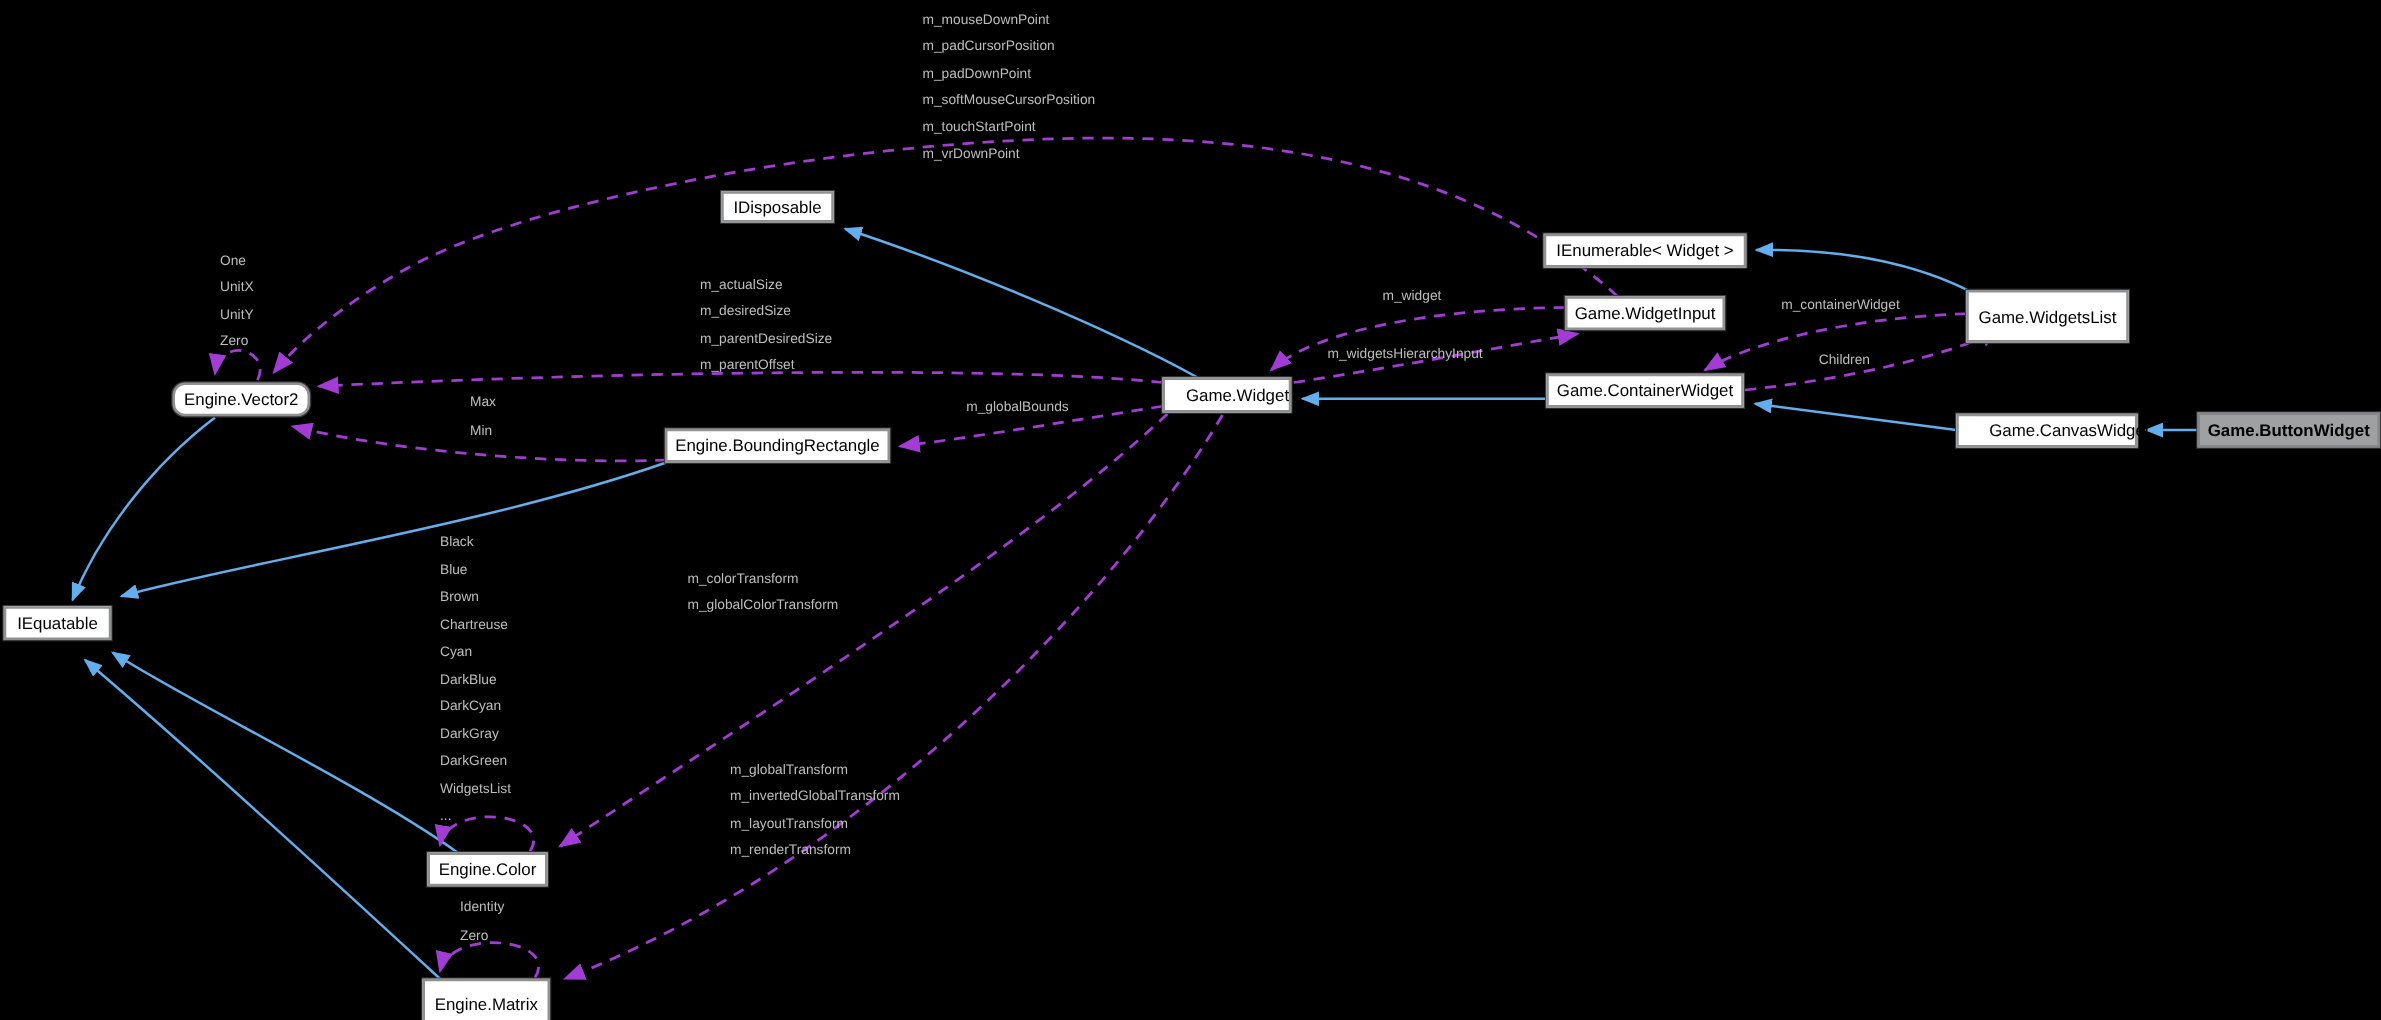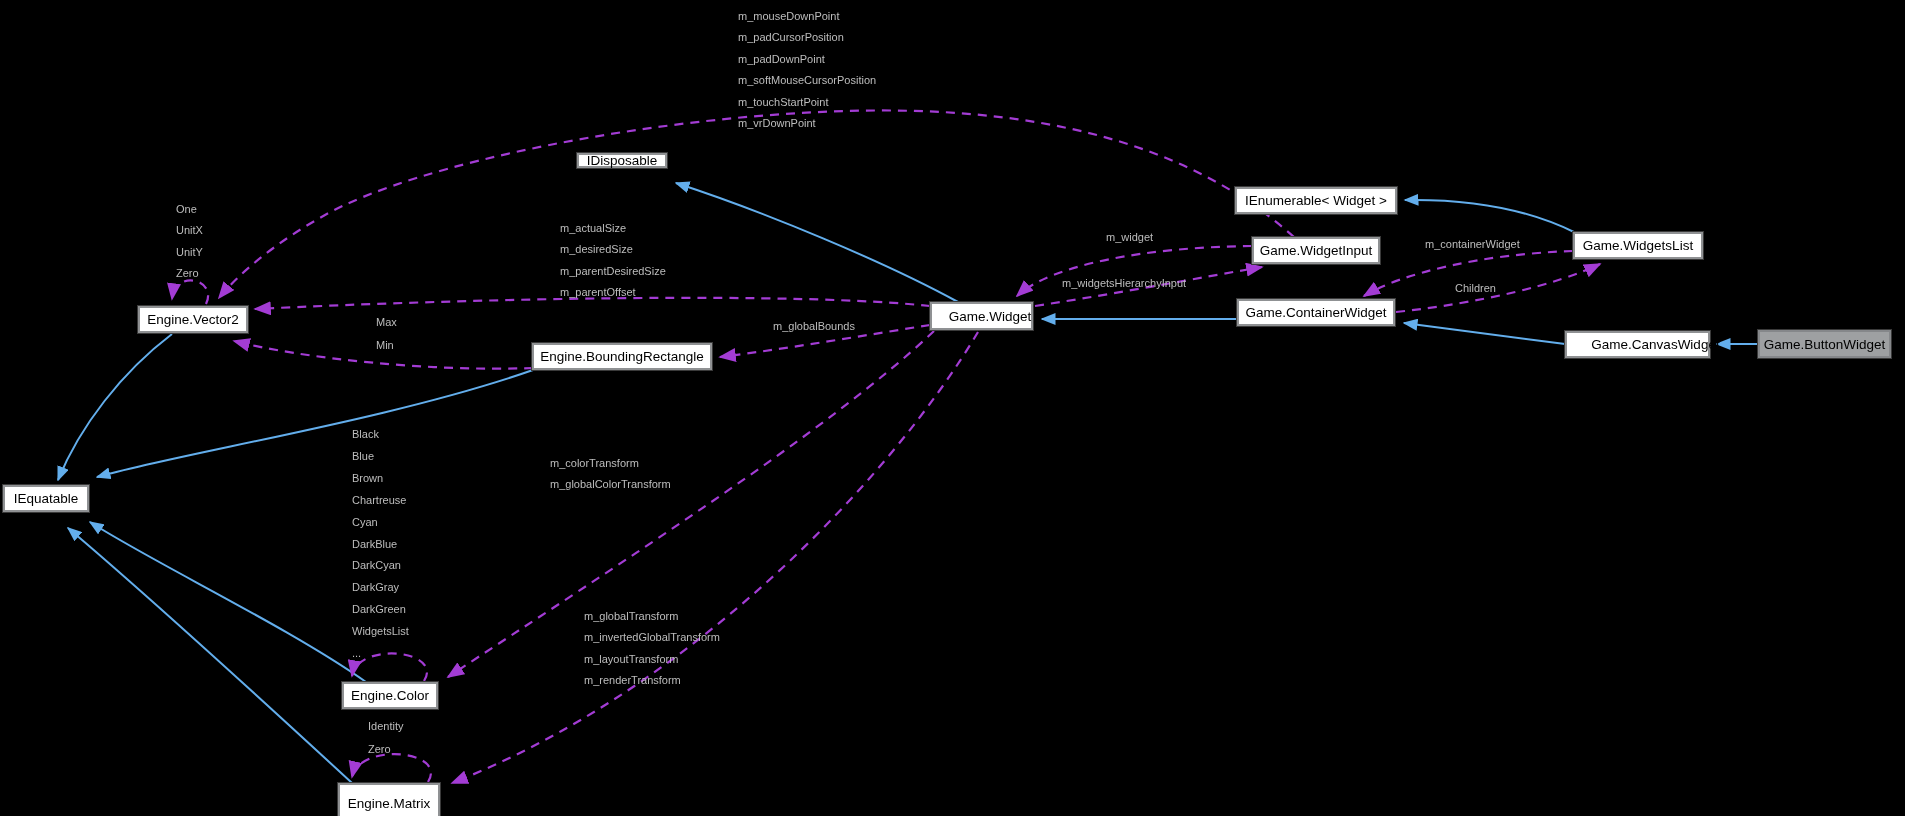--- a/index.html
+++ b/index.html
@@ -49,33 +49,33 @@
       <path marker-end="url(#ap)" d="M 978,332 C 890,480 690,690 452,783"></path>
       <path marker-end="url(#ap)" d="M 424,681 C 444,650 358,641 352,676"></path>
       <path marker-end="url(#ap)" d="M 428,782 C 448,750 360,742 352,777"></path>
       <path marker-end="url(#ap)" d="M 1035,306 C 1120,293 1198,278 1262,267"></path>
       <path marker-end="url(#ap)" d="M 1252,246 C 1148,247 1052,264 1017,296"></path>
       <path marker-end="url(#ap)" d="M 1396,312 C 1480,303 1556,285 1600,264"></path>
       <path marker-end="url(#ap)" d="M 1573,251 C 1482,254 1402,273 1364,296"></path>
     </g>
   </svg>
 
-  <div class="node" style="left:577px;top:153px;width:90px;height:15px;">IDisposable</div>
-  <div class="node" style="left:138px;top:306px;width:110px;height:27px;">Engine.Vector2</div>
+  <div class="node" style="left:577px;top:153px;width:90px;height:25px;">IDisposable</div>
+  <div class="node" style="left:138px;top:306px;width:110px;height:27px;border-radius:10px;">Engine.Vector2</div>
   <div class="node" style="left:930px;top:302px;width:103px;height:28px;padding-left:17px;">Game.Widget</div>
   <div class="node" style="left:532px;top:343px;width:180px;height:27px;">Engine.BoundingRectangle</div>
   <div class="node" style="left:3px;top:485px;width:86px;height:27px;">IEquatable</div>
   <div class="node" style="left:342px;top:682px;width:96px;height:27px;">Engine.Color</div>
   <div class="node" style="left:338px;top:783px;width:102px;height:41px;">Engine.Matrix</div>
   <div class="node" style="left:1235px;top:187px;width:162px;height:27px;">IEnumerable&lt; Widget &gt;</div>
   <div class="node" style="left:1252px;top:237px;width:128px;height:27px;">Game.WidgetInput</div>
-  <div class="node" style="left:1573px;top:232px;width:130px;height:27px;">Game.WidgetsList</div>
+  <div class="node" style="left:1573px;top:232px;width:130px;height:42px;">Game.WidgetsList</div>
   <div class="node" style="left:1237px;top:299px;width:158px;height:27px;">Game.ContainerWidget</div>
   <div class="node" style="left:1565px;top:331px;width:145px;height:27px;padding-left:36px;">Game.CanvasWidget</div>
-  <div class="node hl" style="left:1758px;top:330px;width:133px;height:28px;">Game.ButtonWidget</div>
+  <div class="node hl" style="left:1758px;top:330px;width:146px;height:28px;font-weight:bold;">Game.ButtonWidget</div>
 
   <div class="elabel" style="left:738px;top:6px;">
     <div>m_mouseDownPoint</div>
     <div>m_padCursorPosition</div>
     <div>m_padDownPoint</div>
     <div>m_softMouseCursorPosition</div>
     <div>m_touchStartPoint</div>
     <div>m_vrDownPoint</div>
   </div>
 

